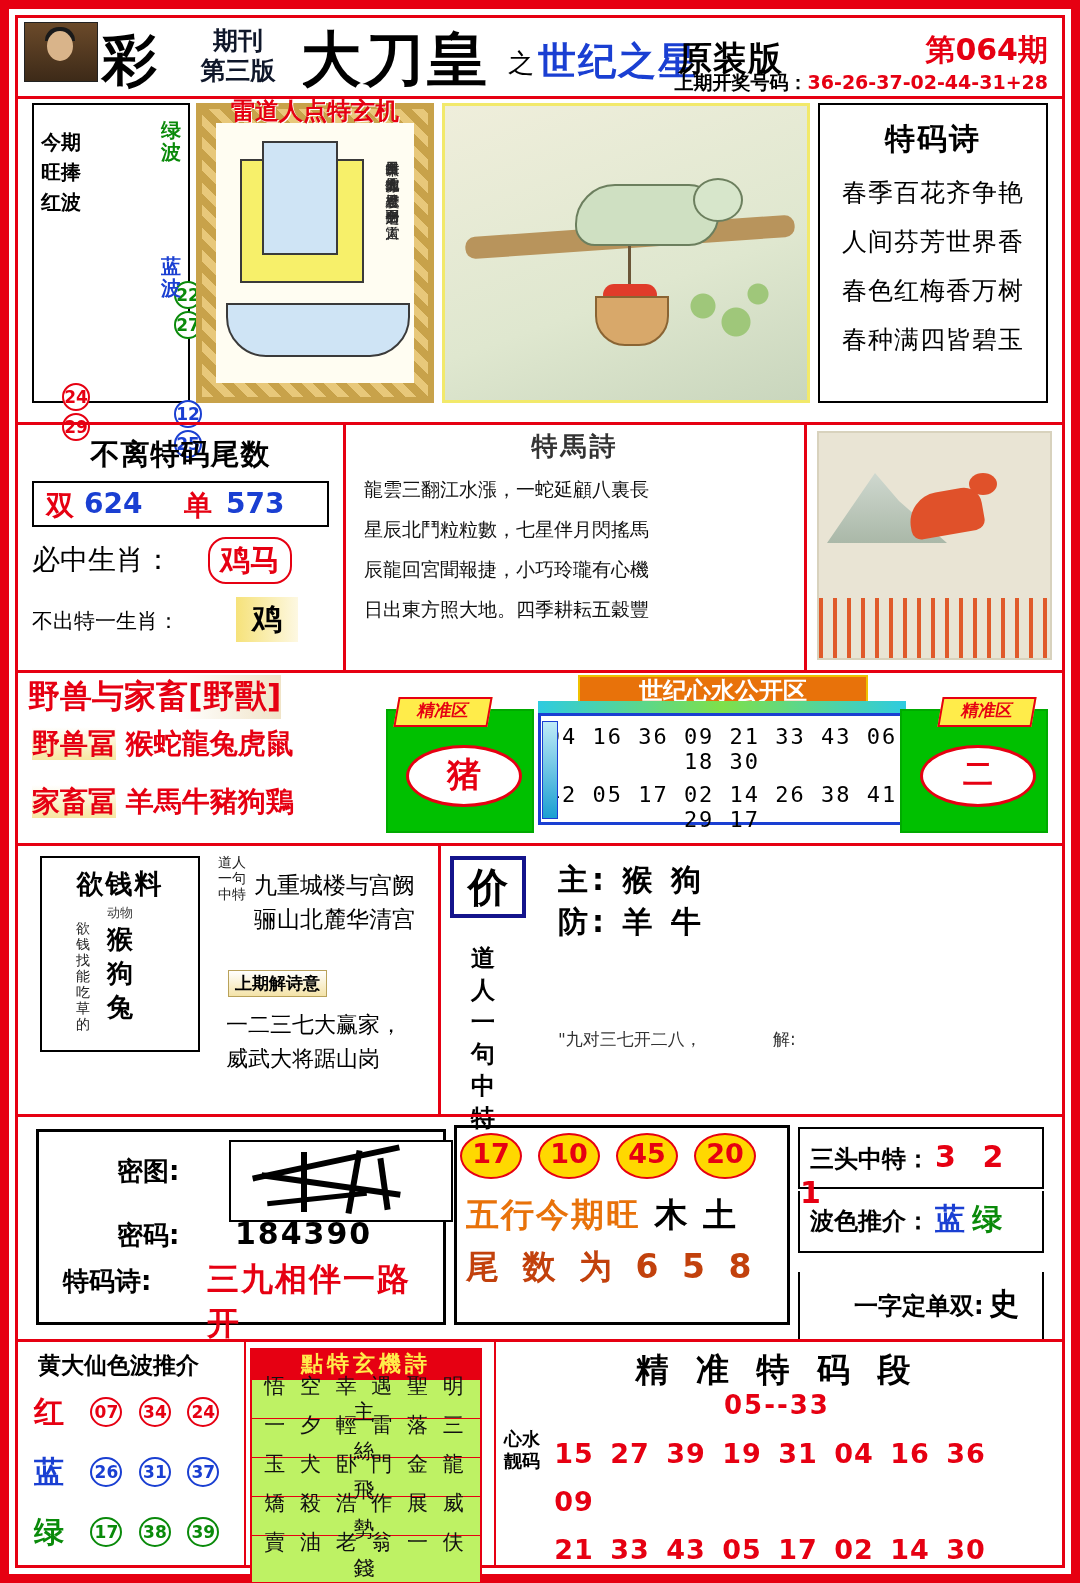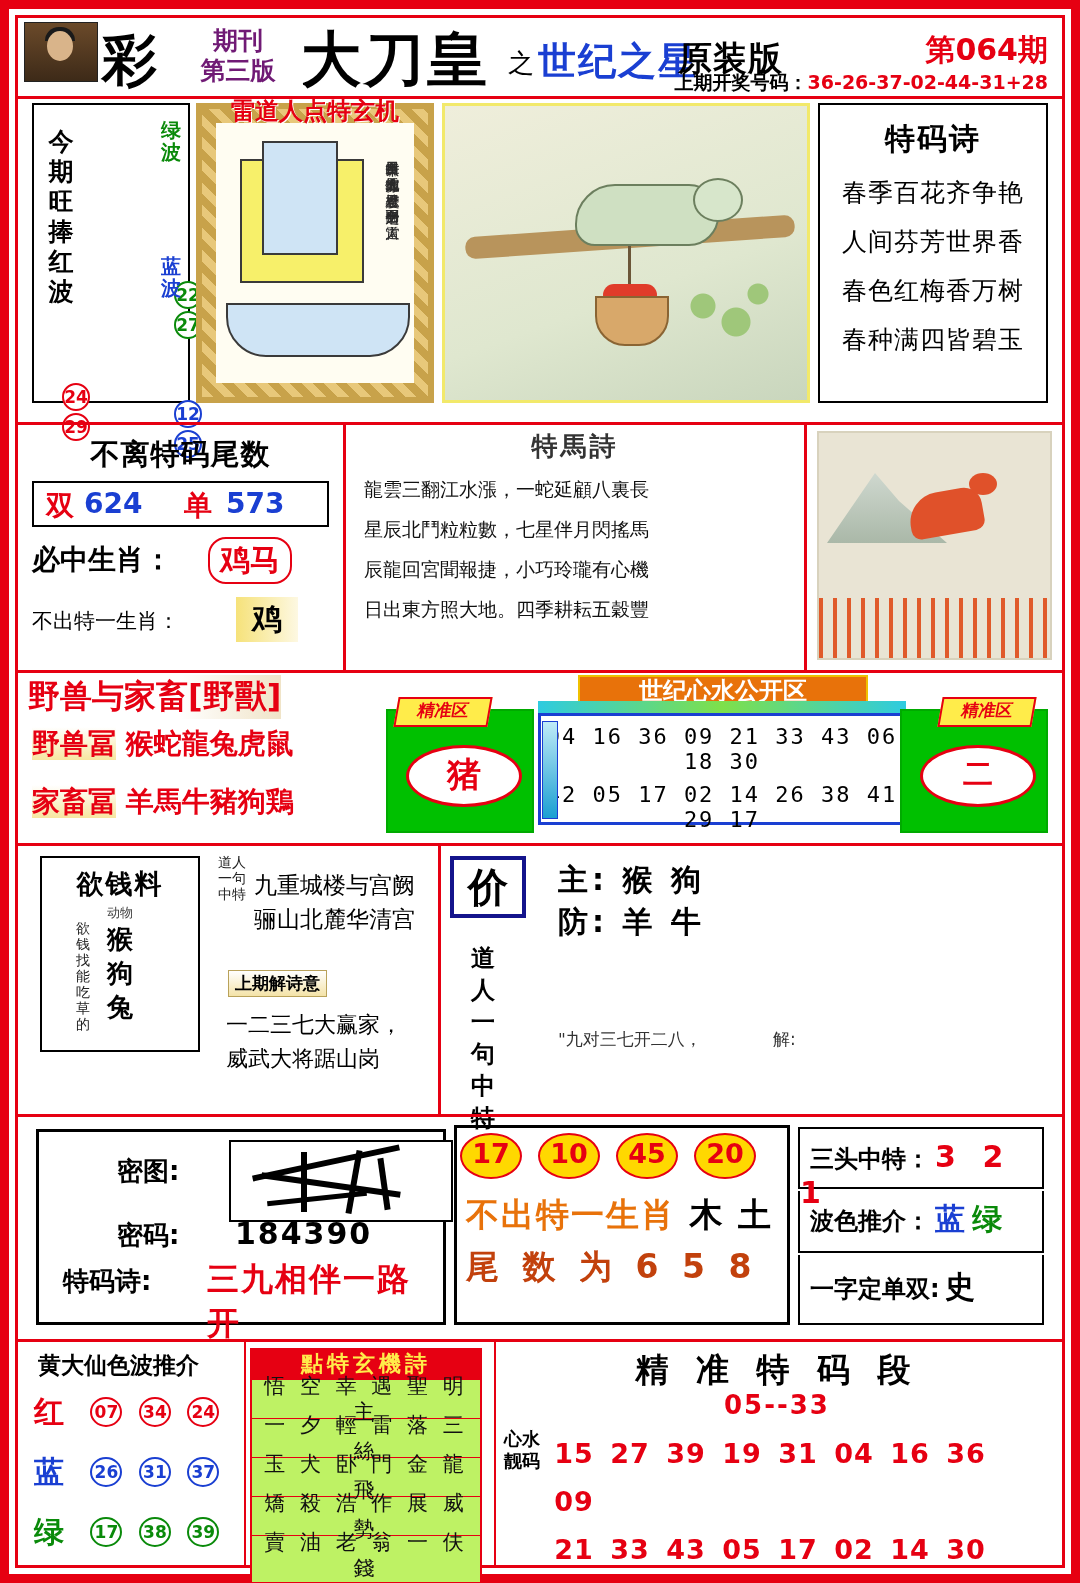--- a/index.html
+++ b/index.html
@@ -38,21 +38,21 @@
   }
   .portrait .hair{
     position:absolute;left:20px;top:4px;width:30px;height:14px;border-radius:14px 14px 0 0;
     background:#1a1a1a;
   }
   .h-cai{
     position:absolute;left:84px;top:6px;font-size:55px;font-weight:bold;color:#000;
     font-family:"DejaVu Sans",sans-serif;letter-spacing:2px;
   }
   .h-qikan{
-    position:absolute;left:170px;top:8px;font-size:25px;font-weight:bold;color:#701a75;line-height:30px;text-align:center;width:100px;
+    position:absolute;left:170px;top:8px;font-size:25px;font-weight:bold;color:#0f172a;line-height:30px;text-align:center;width:100px;
   }
   .h-dadaohuang{
     position:absolute;left:283px;top:2px;font-size:60px;font-weight:bold;color:#000;letter-spacing:3px;
   }
   .h-zhi{position:absolute;left:490px;top:28px;font-size:26px;color:#000;}
   .h-shiji{position:absolute;left:520px;top:18px;font-size:38px;font-weight:bold;color:#1a3fd2;letter-spacing:2px;}
   .h-yuan{position:absolute;left:660px;top:18px;font-size:34px;font-weight:bold;color:#000;letter-spacing:1px;}
   .h-issue{
     position:absolute;right:14px;top:12px;font-size:30px;font-weight:bold;color:#e60012;
   }
@@ -64,21 +64,21 @@
     position:absolute;left:0;right:0;top:78px;height:3px;background:#e60012;
   }
 
   
   .row1{position:absolute;left:0;right:0;top:81px;height:320px;}
   .box-wangpeng{
     position:absolute;left:14px;top:4px;width:158px;height:300px;
     border:2px solid #000;box-sizing:border-box;background:#fff;
   }
   .wp-left{
-    position:absolute;left:6px;top:22px;width:42px;font-size:25px;font-weight:bold;line-height:30px;text-align:center;color:#000;
+    position:absolute;left:6px;top:22px;width:42px;font-size:20px;font-weight:bold;line-height:30px;text-align:center;color:#000;
   }
   .wp-lv{position:absolute;left:120px;top:14px;font-size:20px;font-weight:bold;color:#0a8a0a;text-align:center;width:34px;line-height:22px;}
   .wp-lan2{position:absolute;left:120px;top:150px;font-size:20px;font-weight:bold;color:#1a3fd2;text-align:center;width:34px;line-height:22px;}
   .ball{
     position:absolute;width:28px;height:28px;border-radius:50%;
     border:2px solid #999;box-sizing:border-box;
     font-size:17px;text-align:center;line-height:24px;font-weight:bold;background:#fff;
   }
   .ball.g{border-color:#0a8a0a;color:#0a8a0a;}
   .ball.b{border-color:#1a3fd2;color:#1a3fd2;}
@@ -132,21 +132,21 @@
   .poem-line{font-size:25px;text-align:center;margin-top:16px;letter-spacing:1px;}
 
   
   .row2{position:absolute;left:0;right:0;top:404px;height:245px;border-top:3px solid #e60012;}
   .col-left{position:absolute;left:0;top:0;width:325px;height:245px;border-right:3px solid #e60012;}
   .buli{font-size:29px;font-weight:bold;text-align:center;margin-top:10px;letter-spacing:1px;}
   .wei-box{
     margin:6px 14px 0 14px;border:2px solid #000;height:42px;position:relative;
   }
   .wei-box .s{position:absolute;top:4px;font-size:28px;font-weight:bold;}
-  .bizhong{position:absolute;left:14px;top:116px;font-size:28px;font-weight:bold;}
+  .bizhong{position:absolute;left:14px;top:116px;font-size:28px;font-weight:normal;}
   .bizhong-val{
     position:absolute;left:190px;top:112px;font-size:30px;font-weight:bold;color:#e60012;
     border:2px solid #e60012;border-radius:18px;padding:1px 10px;background:#fff;
   }
   .buchu{position:absolute;left:14px;top:182px;font-size:21px;}
   .buchu-val{position:absolute;left:218px;top:172px;font-size:30px;font-weight:bold;color:#000;
     background:linear-gradient(90deg,#f6e27a,#fdf8e2);padding:2px 16px;}
 
   .col-mid{position:absolute;left:328px;top:0;width:458px;height:245px;border-right:3px solid #e60012;}
   .tema-title{
@@ -264,21 +264,21 @@
   .wuxing{position:absolute;left:448px;top:76px;font-size:33px;font-weight:bold;color:#e8720a;letter-spacing:2px;}
   .wuxing b{color:#000;}
   .weishu{position:absolute;left:448px;top:128px;font-size:33px;font-weight:bold;color:#c2410c;letter-spacing:6px;}
   .box-r5a{
     position:absolute;left:780px;top:10px;right:18px;height:62px;border:2px solid #000;box-sizing:border-box;
   }
   .box-r5b{
     position:absolute;left:780px;top:74px;right:18px;height:62px;border:2px solid #000;border-top:none;box-sizing:border-box;
   }
   .box-r5c{
-    position:absolute;left:780px;top:138px;right:18px;height:70px;border:2px solid #000;border-top:none;box-sizing:border-box;
+    position:absolute;left:780px;top:155px;right:18px;height:70px;border:2px solid #000;border-top:none;box-sizing:border-box;padding-left:44px;
   }
   .r5-label{font-size:24px;font-weight:bold;margin:14px 0 0 10px;display:inline-block;}
   .r5-val{font-size:30px;font-weight:bold;color:#e60012;letter-spacing:8px;}
   .r5-val.blue{color:#1a3fd2;letter-spacing:2px;}
   .r5-val.black{color:#000;letter-spacing:0;}
   .wuxing-box{position:absolute;left:436px;top:8px;width:336px;height:200px;border:3px solid #000;box-sizing:border-box;}
 
   
   .row6{position:absolute;left:0;right:0;top:1321px;bottom:0;border-top:3px solid #e60012;}
   .huang-title{position:absolute;left:20px;top:8px;font-size:23px;font-weight:bold;}
@@ -498,21 +498,21 @@
     </div>
 
     <div class="wuxing-box"></div>
     <div class="balls-row">
       <div class="bigball" style="left:0">17</div>
       <div class="bigball" style="left:78px">10</div>
       <div class="bigball" style="left:156px">45</div>
       <div class="bigball" style="left:234px">20</div>
     </div>
     <div class="wuxing">
-      <span>不出特一生肖</span>
+      <span>五行今期旺</span>
       <b>木 土</b>
     </div>
     <div class="weishu">
       <span>尾 数 为</span>
       <span>6 5 8</span>
     </div>
 
     <div class="box-r5a">
       <span class="r5-label">三头中特：</span>
       <span class="r5-val">3 2 1</span>

